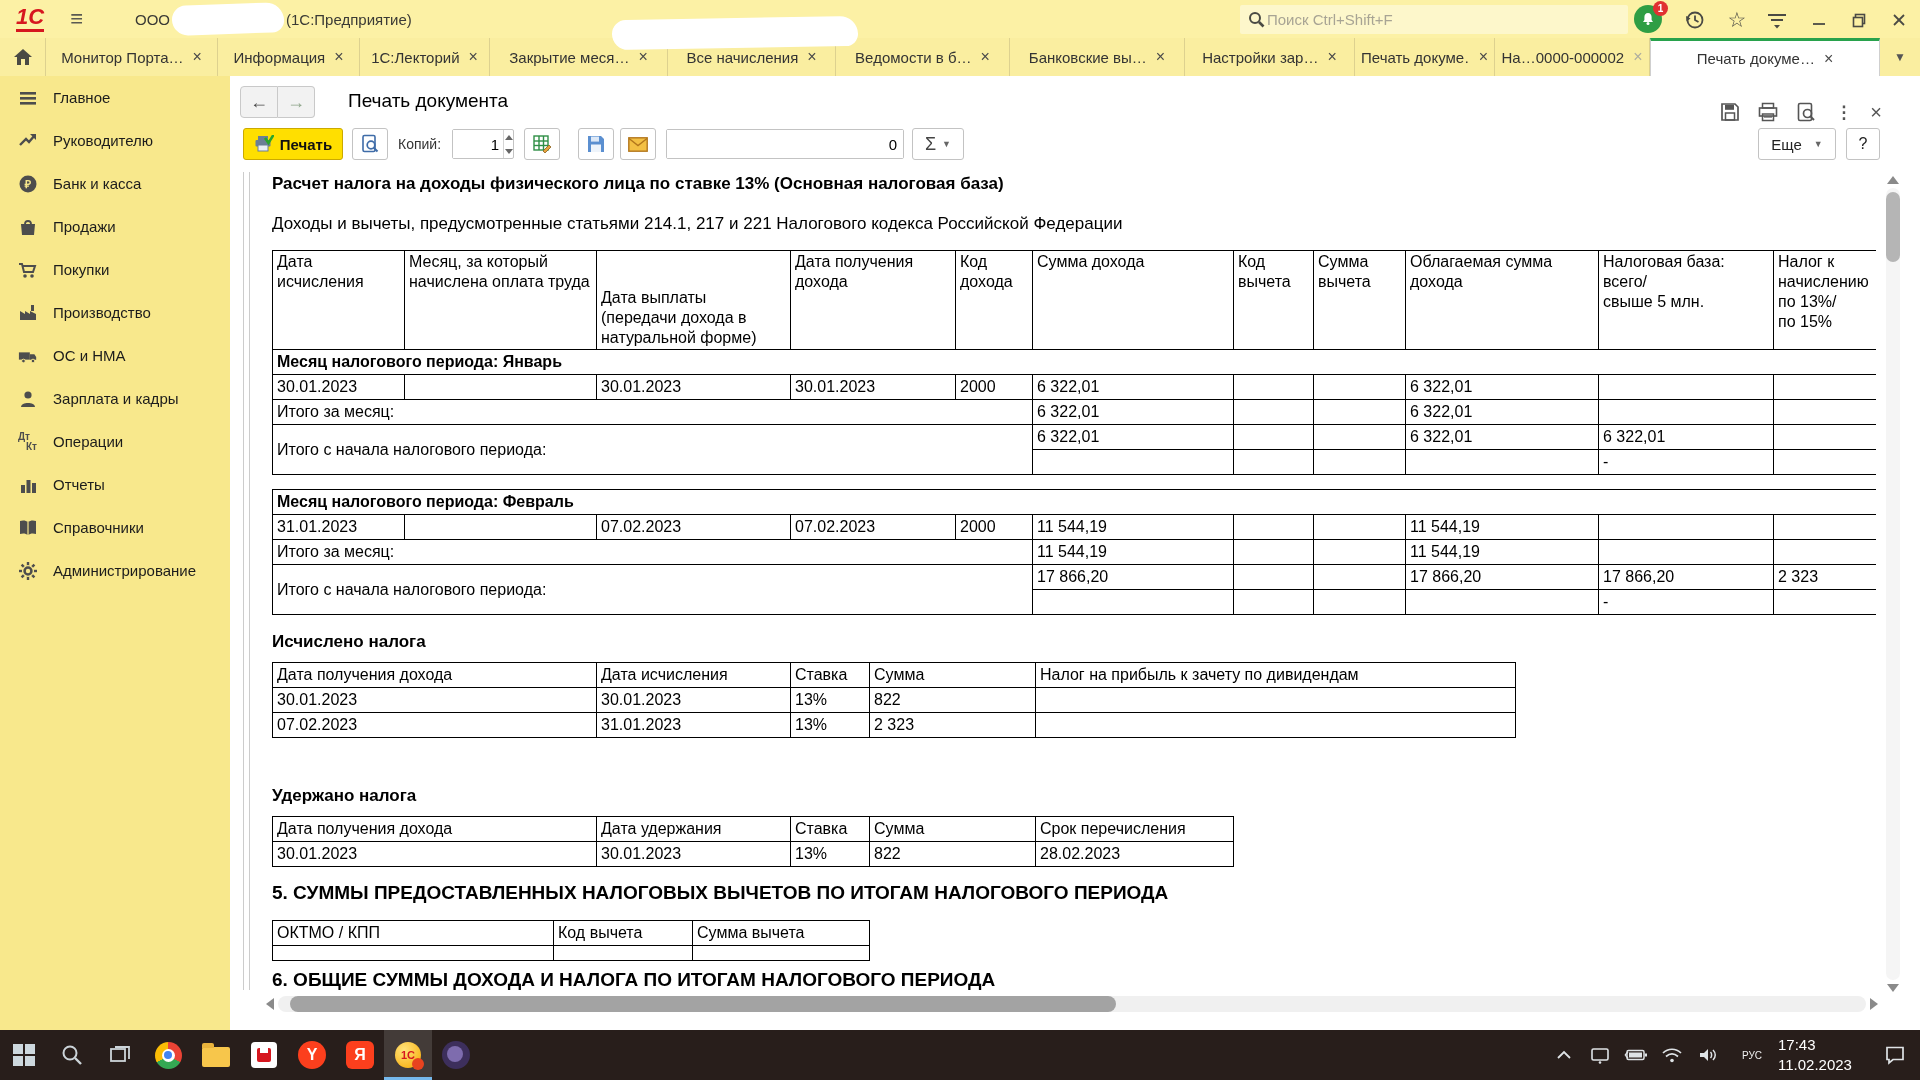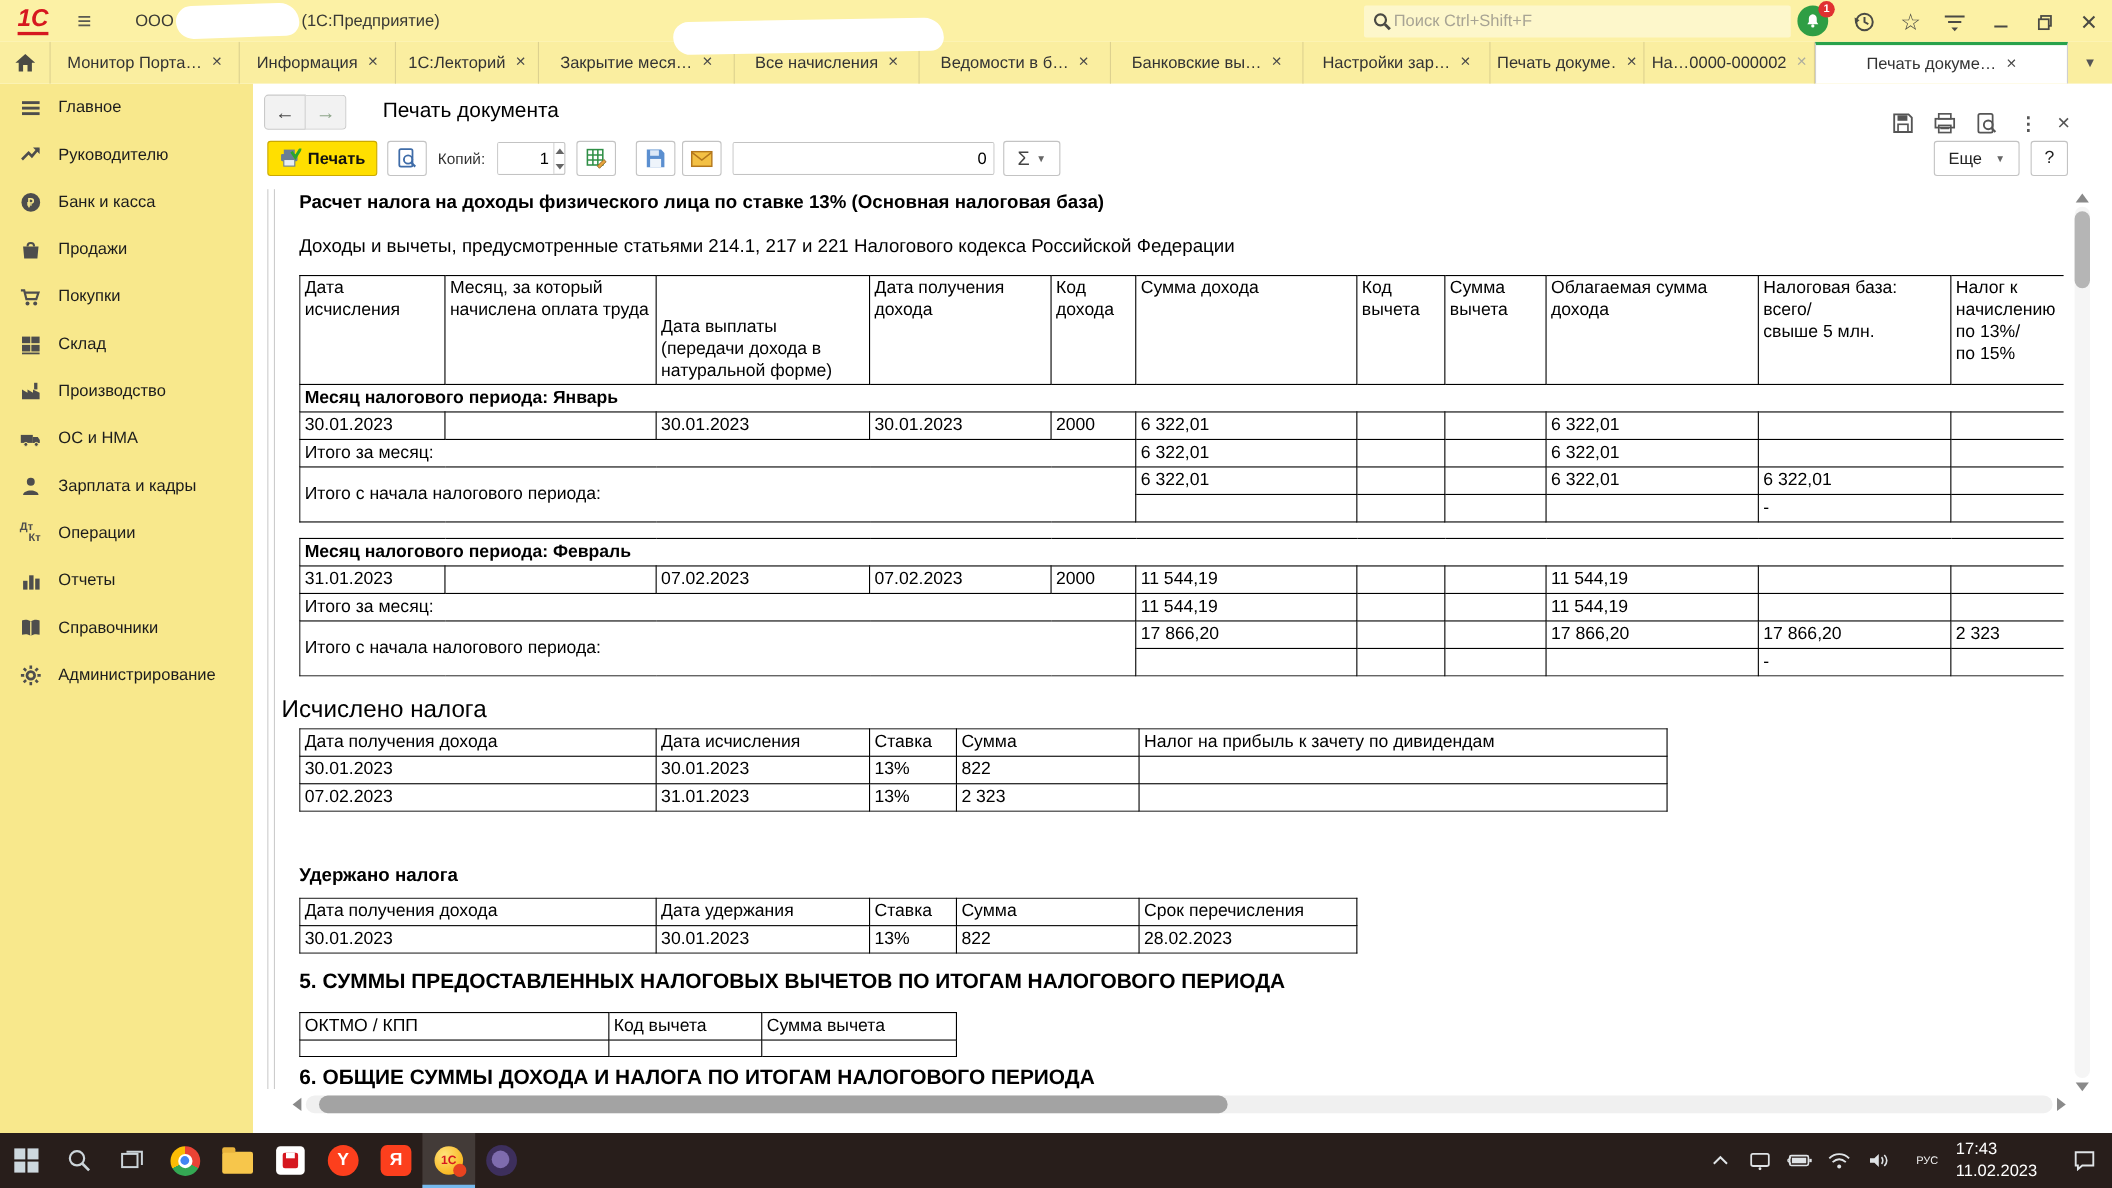--- a/index.html
+++ b/index.html
@@ -3,21 +3,21 @@
 <meta charset="utf-8">
 <style>
   html,body{margin:0;padding:0;background:#777;}
   #app{position:relative;width:1920px;height:1080px;overflow:hidden;background:#fff;
        font-family:"Liberation Sans",sans-serif;-webkit-font-smoothing:antialiased;}
   .abs{position:absolute}
   
   #titlebar{left:0;top:0;width:1920px;height:38px;background:#fcf1a5;display:flex;align-items:center;z-index:30}
   #logo{font-weight:bold;font-style:italic;font-size:22px;color:#d6171f;margin-left:16px;border-bottom:3px solid #d6171f;line-height:1;padding-bottom:1px}
   #burger{margin-left:26px;color:#5a5a52;font-size:22px;line-height:1}
-  #apptitle{margin-left:40px;font-size:15px;color:#3a3a35;display:flex;align-items:center;white-space:pre}
+  #apptitle{margin-left:52px;font-size:15px;color:#3a3a35;display:flex;align-items:center;white-space:pre}
   .scribble{background:#fff;border-radius:14px 18px 12px 16px;}
   #scribble1{display:inline-block;width:112px;height:30px;margin:0 2px;transform:rotate(-2deg)}
   #scribble2{left:612px;top:18px;width:246px;height:30px;transform:rotate(-1deg);z-index:40}
   #searchbox{left:1240px;top:5px;width:388px;height:29px;background:#fdf7cb;border-radius:2px;display:flex;align-items:center}
   #searchbox svg{margin-left:8px}
   #search-input{border:none;background:transparent;outline:none;font-size:15px;color:#444;width:330px;font-family:Liberation Sans, sans-serif}
   #search-input::placeholder{color:#a8a494}
   .tbar-ico{top:7px;width:26px;height:26px;display:flex;align-items:center;justify-content:center;color:#4a4a44}
   #bellwrap{left:1634px;top:5px;width:30px;height:30px}
   #bellcirc{width:28px;height:28px;border-radius:50%;background:#2f9e44;display:flex;align-items:center;justify-content:center}
@@ -80,21 +80,21 @@
   table.doc td,table.doc th{border:1px solid #000;font-size:16px;font-weight:normal;color:#000;
       padding:1px 4px;height:22px;overflow:hidden;white-space:nowrap;text-align:left;vertical-align:middle;box-sizing:content-box}
   table.doc th{vertical-align:top;white-space:pre-line;height:96px;line-height:1.25}
   table.doc th.vb{vertical-align:bottom}
   td.num{text-align:right}
   tr.month td{font-weight:bold}
   td.ptl{vertical-align:top}
   tr.gap td{border:none;height:12px}
   td.sel{outline:2px solid #eeb200;outline-offset:-2px;background:#f4f4ef}
   #inc-wrap{left:272px;top:250px;width:1604px}
-  #calc-title{left:256px;top:632px;font-size:22px;font-weight:normal}
+  #calc-title{left:272px;top:632px;font-size:17px;font-weight:bold}
   #calc-wrap{left:272px;top:662px;width:1604px}
   #wh-title{left:272px;top:786px;font-size:17px;font-weight:bold}
   #wh-wrap{left:272px;top:816px;width:1604px}
   #s5-title{left:272px;top:882px;font-size:19px;font-weight:bold}
   #s5-wrap{left:272px;top:920px;width:1604px}
   #s6-title{left:272px;top:969px;font-size:19px;font-weight:bold;white-space:nowrap}
   
   #hscroll{left:266px;top:992px;width:1612px;height:24px;background:#fff;display:flex;align-items:center;z-index:5}
   #hs-track{position:relative;flex:1;height:16px;background:#f0f0f0;border-radius:8px;margin:0 4px}
   #hs-thumb{position:absolute;left:12px;top:0;width:826px;height:16px;background:#a3a3a3;border-radius:8px}
@@ -280,32 +280,20 @@
     <div class="side-item">
       <svg width="20" height="20" viewBox="0 0 20 20">
           <path d="M1 4 L4 4 L6 12 L15 12 L17 6 L5 6" fill="none" stroke="#4d4d4d" stroke-width="2"></path>
           <circle cx="7" cy="16" r="1.8" fill="#4d4d4d"></circle>
           <circle cx="14" cy="16" r="1.8" fill="#4d4d4d"></circle>
         </svg>
       <span class="lbl">Покупки</span>
     </div>
     <div class="side-item">
       <svg width="20" height="20" viewBox="0 0 20 20">
-          <g fill="#4d4d4d">
-            <rect x="2" y="3" width="7.5" height="6"></rect>
-            <rect x="10.5" y="3" width="7.5" height="6"></rect>
-            <rect x="2" y="10.5" width="7.5" height="6"></rect>
-            <rect x="10.5" y="10.5" width="7.5" height="6"></rect>
-            <rect x="2" y="17.5" width="16" height="1.6"></rect>
-          </g>
-        </svg>
-      <span class="lbl">Склад</span>
-    </div>
-    <div class="side-item">
-      <svg width="20" height="20" viewBox="0 0 20 20">
           <path d="M2 17 L2 8 L7 11 L7 8 L12 11 L12 8 L18 11 L18 17 Z" fill="#4d4d4d"></path>
           <rect x="13" y="2" width="3" height="6" fill="#4d4d4d"></rect>
         </svg>
       <span class="lbl">Производство</span>
     </div>
     <div class="side-item">
       <svg width="22" height="20" viewBox="0 0 22 20">
           <rect x="1" y="6" width="12" height="8" fill="#4d4d4d"></rect>
           <path d="M13 8 L18 8 L20 11 L20 14 L13 14 Z" fill="#4d4d4d"></path>
           <circle cx="6" cy="15.5" r="2" fill="#4d4d4d" stroke="#f8e88c" stroke-width="1"></circle>

